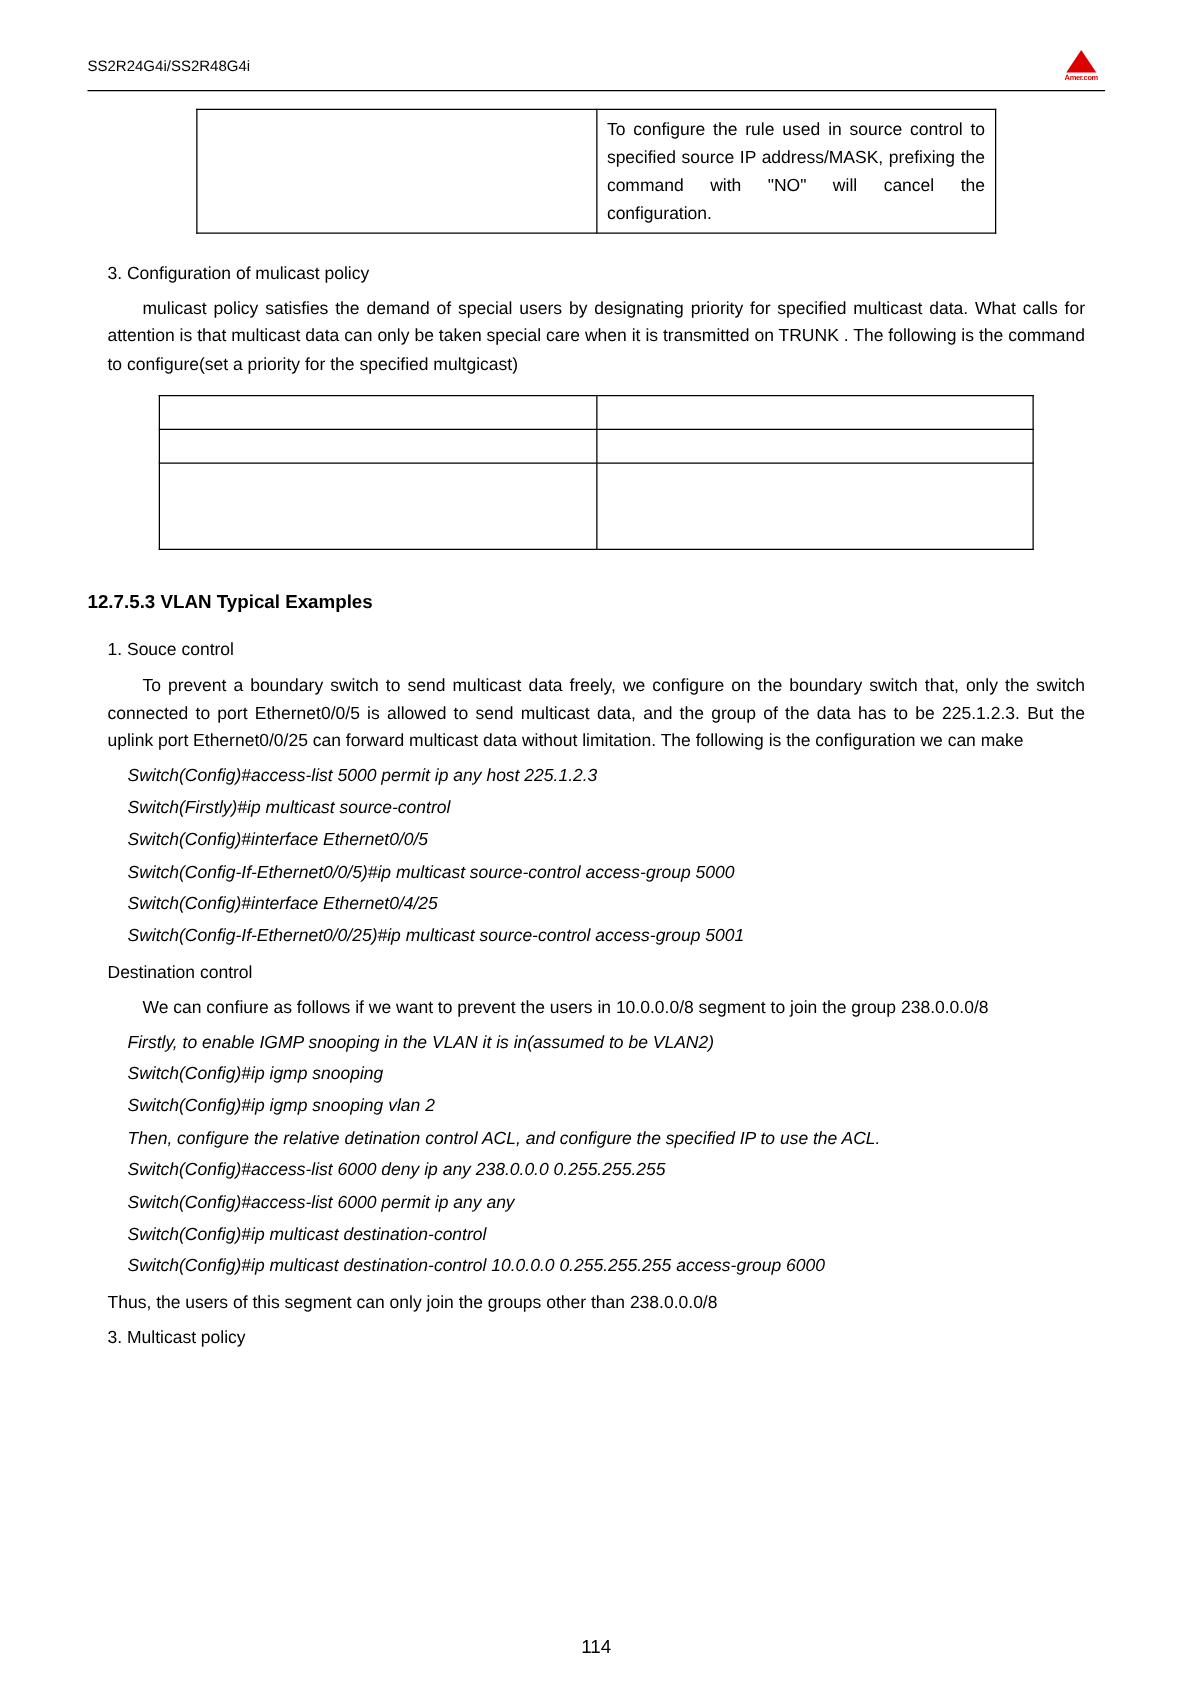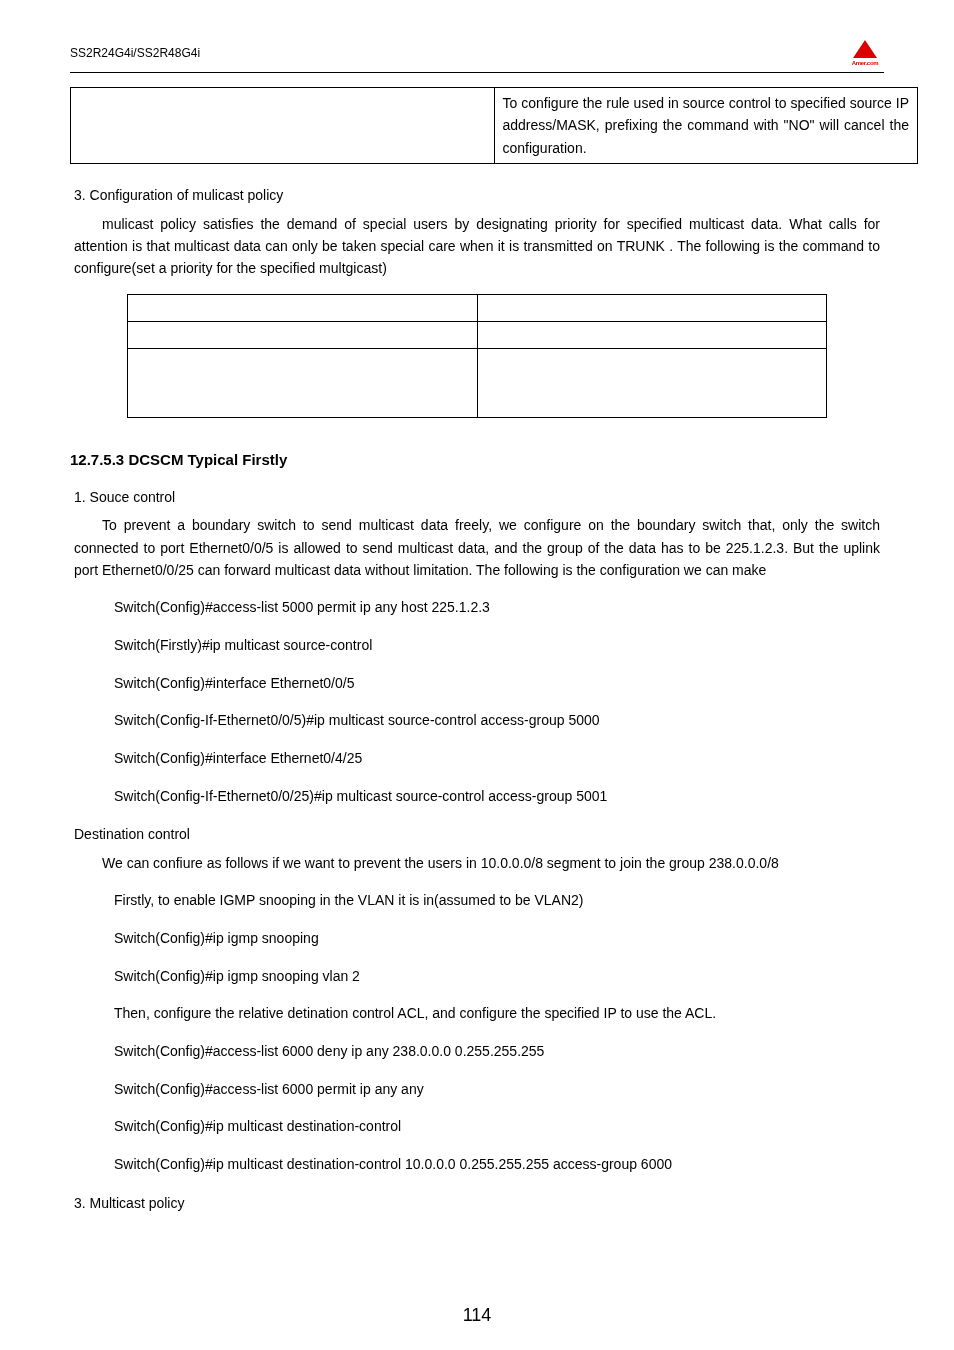--- a/index.html
+++ b/index.html
@@ -45,60 +45,61 @@
   .logo-text {
     font-size: 6px;
     color: #d00;
     text-align: center;
     margin-top: 1px;
     letter-spacing: -0.3px;
     font-weight: bold;
   }
   table.config {
     border-collapse: collapse;
-    width: 848px;
+    width: 640px;
     margin: 0 auto 20px auto;
   }
   table.config td {
     border: 1px solid #000;
     padding: 4px 8px;
     vertical-align: top;
     font-size: 14px;
   }
   table.config td.left {
     width: 50%;
   }
   table.config td.right {
     width: 50%;
     text-align: justify;
   }
   .body-text {
-    margin: 6px 4px;
+    margin: 6px 16px;
     text-align: justify;
   }
   .indent {
     text-indent: 2em;
   }
   .cmd {
-    margin: 16px;
+    margin: 4px;
     padding-left: 2em;
     text-indent: 0;
     line-height: 1.55;
+    font-style: italic;
   }
   .section-h {
     font-weight: bold;
     font-size: 15px;
     margin: 30px 0 14px 0;
   }
   .noindent {
     text-indent: 0;
   }
   .page-num {
     text-align: center;
-    font-size: 18px;
+    font-size: 15px;
     position: absolute;
     bottom: 20px;
     left: 0;
     right: 0;
   }
   .empty-table {
     border-collapse: collapse;
     width: 700px;
     margin: 14px auto 20px auto;
   }
@@ -146,21 +147,21 @@
           <td></td>
           <td></td>
         </tr>
     <tr class="tall">
           <td></td>
           <td></td>
         </tr>
   </tbody>
     </table>
 
-  <p class="section-h">12.7.5.3 DCSCM Typical Firstly</p>
+  <p class="section-h">12.7.5.3 VLAN Typical Examples</p>
 
   <p class="body-text noindent">1. Souce control</p>
   <p class="body-text indent">To prevent a boundary switch to send multicast data freely, we configure on the boundary switch that, only the switch connected to port Ethernet0/0/5 is allowed to send multicast data, and the group of the data has to be 225.1.2.3. But the uplink port Ethernet0/0/25 can forward multicast data without limitation. The following is the configuration we can make</p>
 
   <p class="cmd">Switch(Config)#access-list 5000 permit ip any host 225.1.2.3</p>
   <p class="cmd">Switch(Firstly)#ip multicast source-control</p>
   <p class="cmd">Switch(Config)#interface Ethernet0/0/5</p>
   <p class="cmd">Switch(Config-If-Ethernet0/0/5)#ip multicast source-control access-group 5000</p>
   <p class="cmd">Switch(Config)#interface Ethernet0/4/25</p>
   <p class="cmd">Switch(Config-If-Ethernet0/0/25)#ip multicast source-control access-group 5001</p>
@@ -170,17 +171,18 @@
 
   <p class="cmd">Firstly, to enable IGMP snooping in the VLAN it is in(assumed to be VLAN2)</p>
   <p class="cmd">Switch(Config)#ip igmp snooping</p>
   <p class="cmd">Switch(Config)#ip igmp snooping vlan 2</p>
   <p class="cmd">Then, configure the relative detination control ACL, and configure the specified IP to use the ACL.</p>
   <p class="cmd">Switch(Config)#access-list 6000 deny ip any 238.0.0.0 0.255.255.255</p>
   <p class="cmd">Switch(Config)#access-list 6000 permit ip any any</p>
   <p class="cmd">Switch(Config)#ip multicast destination-control</p>
   <p class="cmd">Switch(Config)#ip multicast destination-control 10.0.0.0 0.255.255.255 access-group 6000</p>
 
+  <p class="body-text noindent">Thus, the users of this segment can only join the groups other than 238.0.0.0/8</p>
 
   <p class="body-text noindent">3.    Multicast policy</p>
 
   <div class="page-num">114</div>
 </div>
 
 </body></html>

